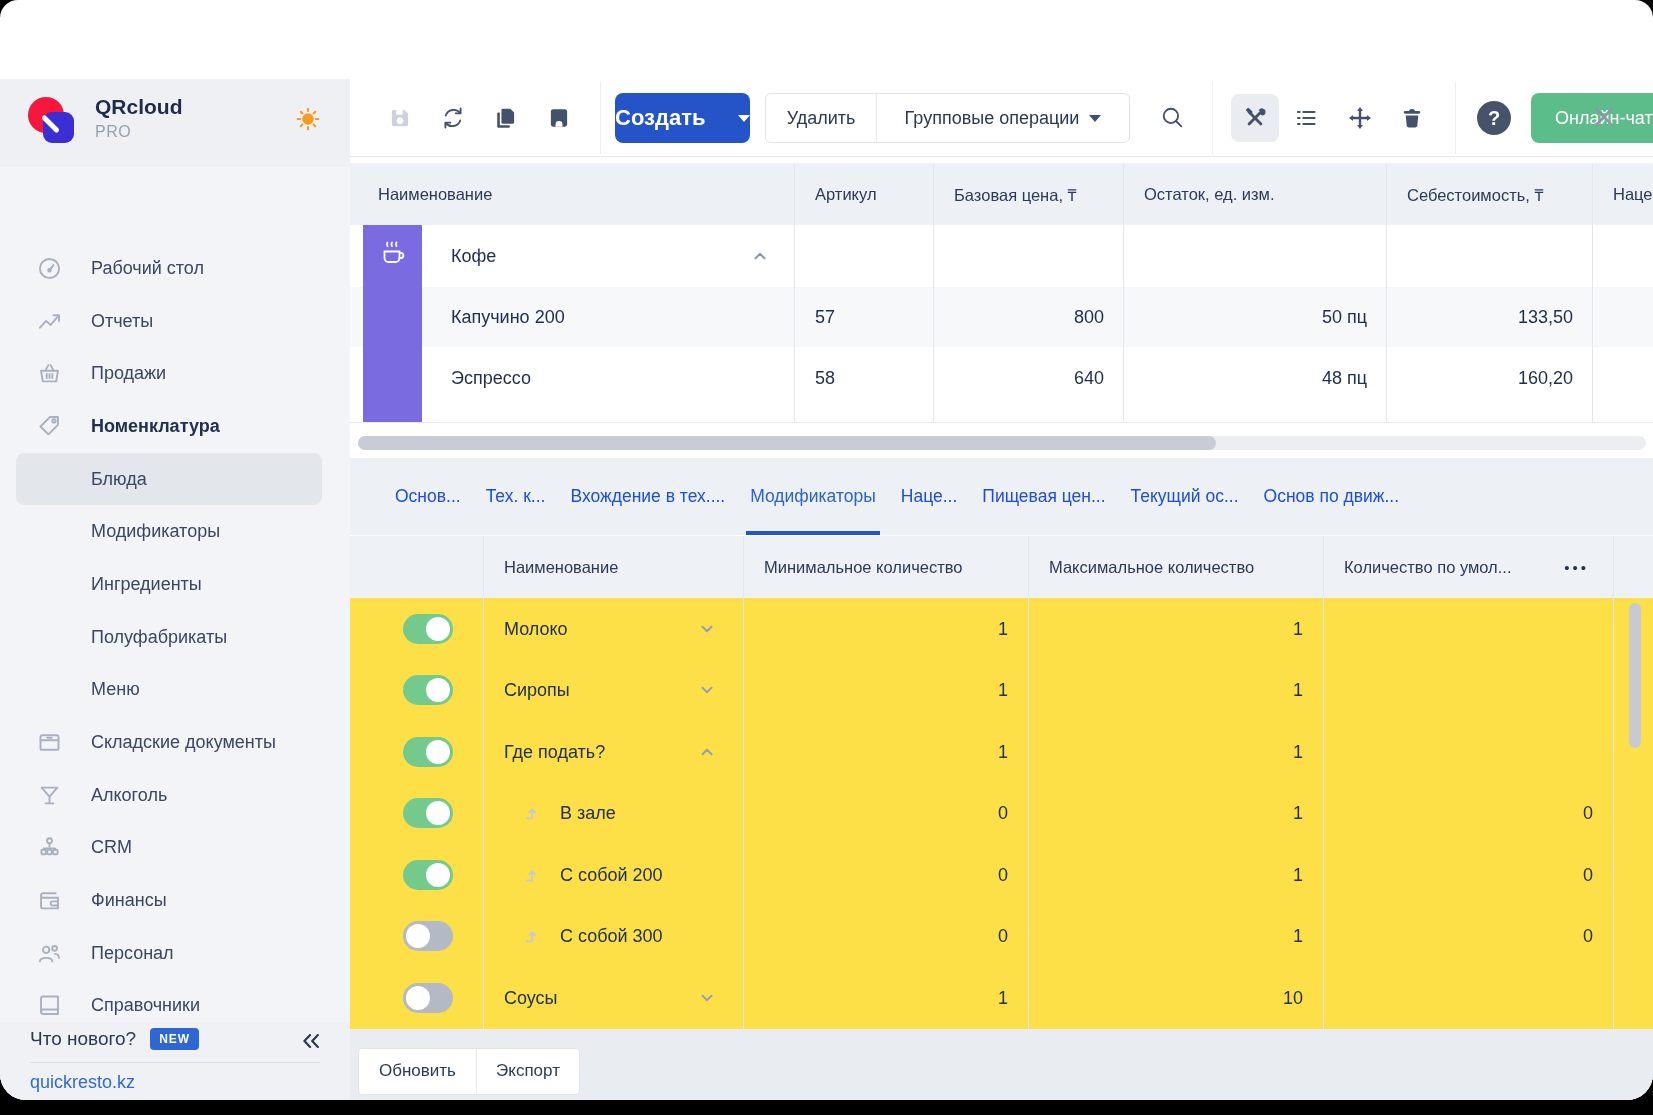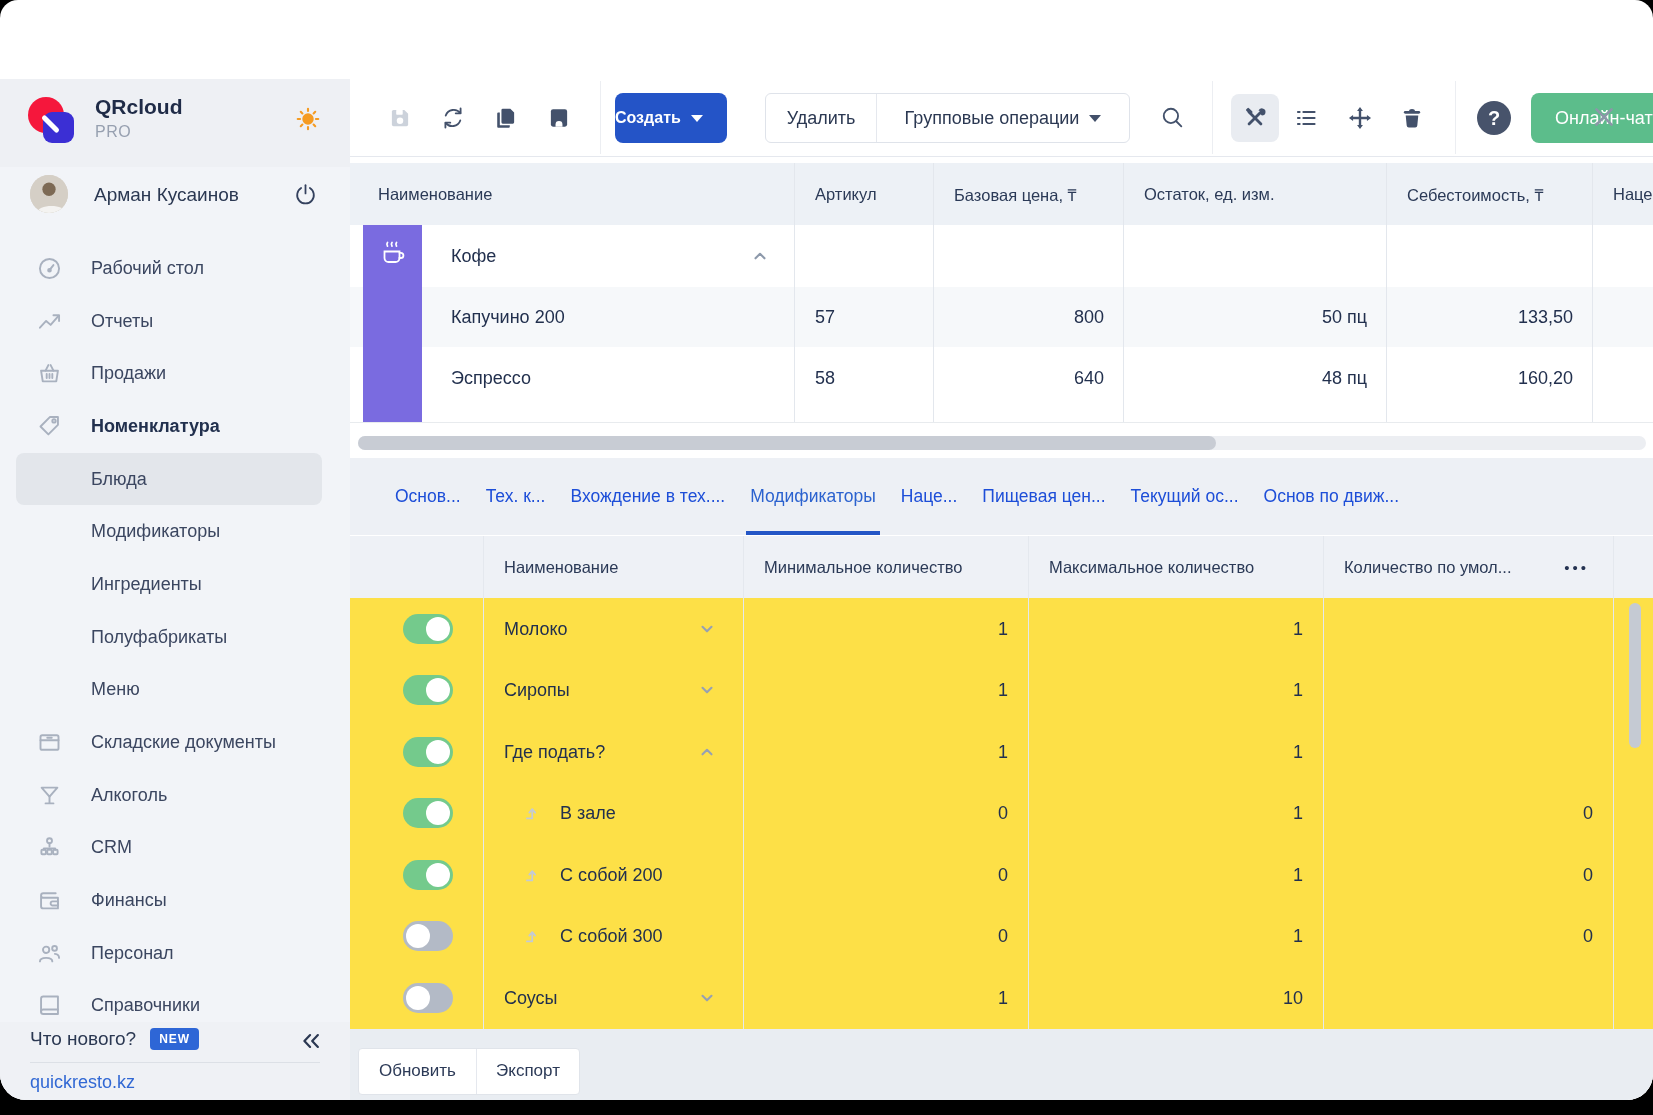--- a/index.html
+++ b/index.html
@@ -37,21 +37,21 @@
   .wn-badge{background:#2e66d6;color:#fff;font-size:12px;font-weight:bold;letter-spacing:1px;border-radius:4px;padding:4px 9px;}
   .collapse{position:absolute;right:28px;top:8px;width:22px;height:22px;color:#2b3852;}
   .side-divider{position:absolute;left:30px;right:30px;top:40px;height:1px;background:#dcе0e6;background:#dce0e6;}
   .sitelink{position:absolute;left:30px;top:50px;font-size:18px;color:#3168d4;cursor:pointer;}
   
   .content{position:absolute;left:350px;top:79px;width:1303px;height:1021px;background:#fff;}
   .toolbar{position:absolute;left:0;top:0;width:100%;height:77px;background:#fff;border-bottom:1px solid #e5e8ee;}
   .tb-ic{position:absolute;top:26px;width:26px;height:26px;color:#43516b;cursor:pointer;}
   .tb-ic.disabled{color:#ccd2db;cursor:default;}
   .tb-div{position:absolute;top:2px;height:73px;width:1px;background:#eceef2;}
-  .btn-create{position:absolute;left:265px;top:14px;width:112px;height:50px;background:#2454c7;border-radius:8px;color:#fff;font-size:16px;font-weight:600;display:flex;align-items:center;justify-content:flex-start;gap:10px;cursor:pointer;}
+  .btn-create{position:absolute;left:265px;top:14px;width:135px;height:50px;background:#2454c7;border-radius:8px;color:#fff;font-size:22px;font-weight:600;display:flex;align-items:center;justify-content:space-between;gap:10px;cursor:pointer;}
   .caret{width:0;height:0;border-left:6px solid transparent;border-right:6px solid transparent;border-top:7px solid #fff;}
   .caret.dark{border-top-color:#42506a;}
   .btn-group{position:absolute;left:415px;top:14px;height:48px;border:1px solid #dfe3ea;border-radius:6px;display:flex;background:#fff;}
   .btn-plain{display:flex;align-items:center;justify-content:center;gap:10px;font-size:18px;color:#2b3852;cursor:pointer;}
   .bg-del{width:110px;border-right:1px solid #e5e8ee;}
   .bg-ops{width:252px;}
   .tools-pill{position:absolute;left:881px;top:15px;width:48px;height:48px;background:#e9ecf1;border-radius:8px;cursor:pointer;}
   .tools-pill .tb-ic{left:11px;top:11px;}
   .help{position:absolute;left:1127px;top:22px;width:34px;height:34px;border-radius:50%;background:#47536b;color:#fff;font-size:20px;font-weight:bold;display:flex;align-items:center;justify-content:center;cursor:pointer;}
   .btn-chat{position:absolute;left:1181px;top:14px;width:160px;height:50px;background:#5cbd8b;border-radius:8px;color:#fff;font-size:18px;display:flex;align-items:center;padding-left:24px;box-sizing:border-box;cursor:pointer;white-space:nowrap;}
@@ -118,34 +118,20 @@
       </div>
       <div class="logotitle">QRcloud</div>
       <div class="logosub">PRO</div>
       <div class="sunwrap icon" id="sun-ic">
           <svg viewBox="0 0 24 24" stroke="currentColor" fill="currentColor" stroke-width="1.8" stroke-linecap="round">
             <circle cx="12" cy="12" r="4"></circle>
             <path fill="none" d="M12 3.2 V5.2 M12 18.8 V20.8 M3.2 12 H5.2 M18.8 12 H20.8 M5.8 5.8 L7.2 7.2 M16.8 16.8 L18.2 18.2 M18.2 5.8 L16.8 7.2 M7.2 16.8 L5.8 18.2"></path>
           </svg>
         </div>
     </div>
-    <div class="userrow">
-      <div class="avatar" id="avatar"><svg viewBox="0 0 24 24">
-            <rect width="24" height="24" fill="#d5cfc6"></rect>
-            <circle cx="12" cy="9" r="4.2" fill="#7d6a55"></circle>
-            <path d="M3 24 c0 -6 18 -6 18 0 Z" fill="#f4f3f1" transform="translate(1.5,0)"></path>
-          </svg></div>
-      <div class="username">Арман Кусаинов</div>
-      <div class="powerwrap icon" id="power-ic">
-          <svg viewBox="0 0 24 24" stroke="currentColor" fill="none" stroke-width="1.7" stroke-linecap="round" stroke-linejoin="round">
-            <path d="M7.8 5.8 a8 8 0 1 0 8.4 0"></path>
-            <path d="M12 3 V11"></path>
-          </svg>
-        </div>
-    </div>
     <div class="side-menu" id="side-menu">
         <div class="side-item">
           <span class="side-ic icon">
             <svg viewBox="0 0 24 24" stroke="currentColor" fill="none" stroke-width="1.7" stroke-linecap="round" stroke-linejoin="round">
               <circle cx="12" cy="12" r="8.5"></circle>
               <path d="M12 13.5 L15.5 9"></path>
               <circle cx="12" cy="13.5" r="1.2"></circle>
             </svg>
           </span>
           <span class="side-label">Рабочий стол</span>

